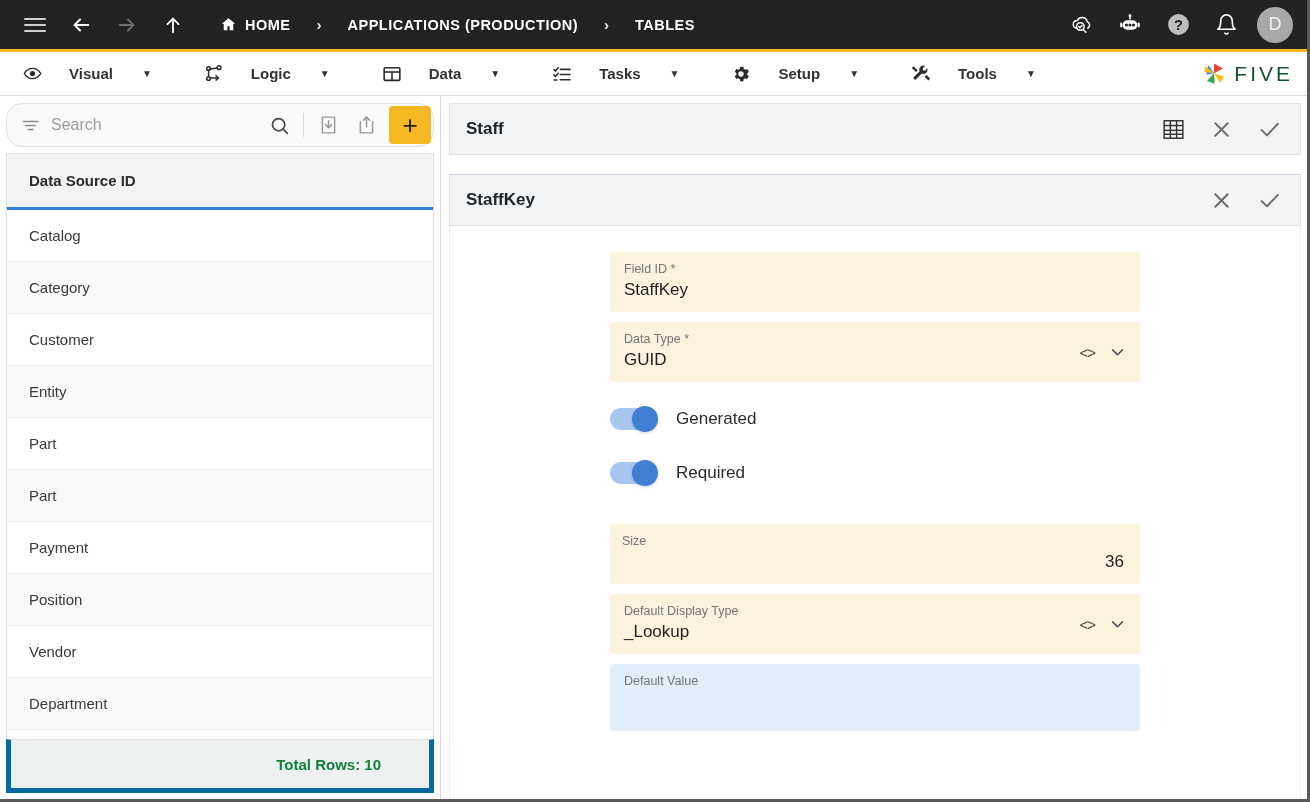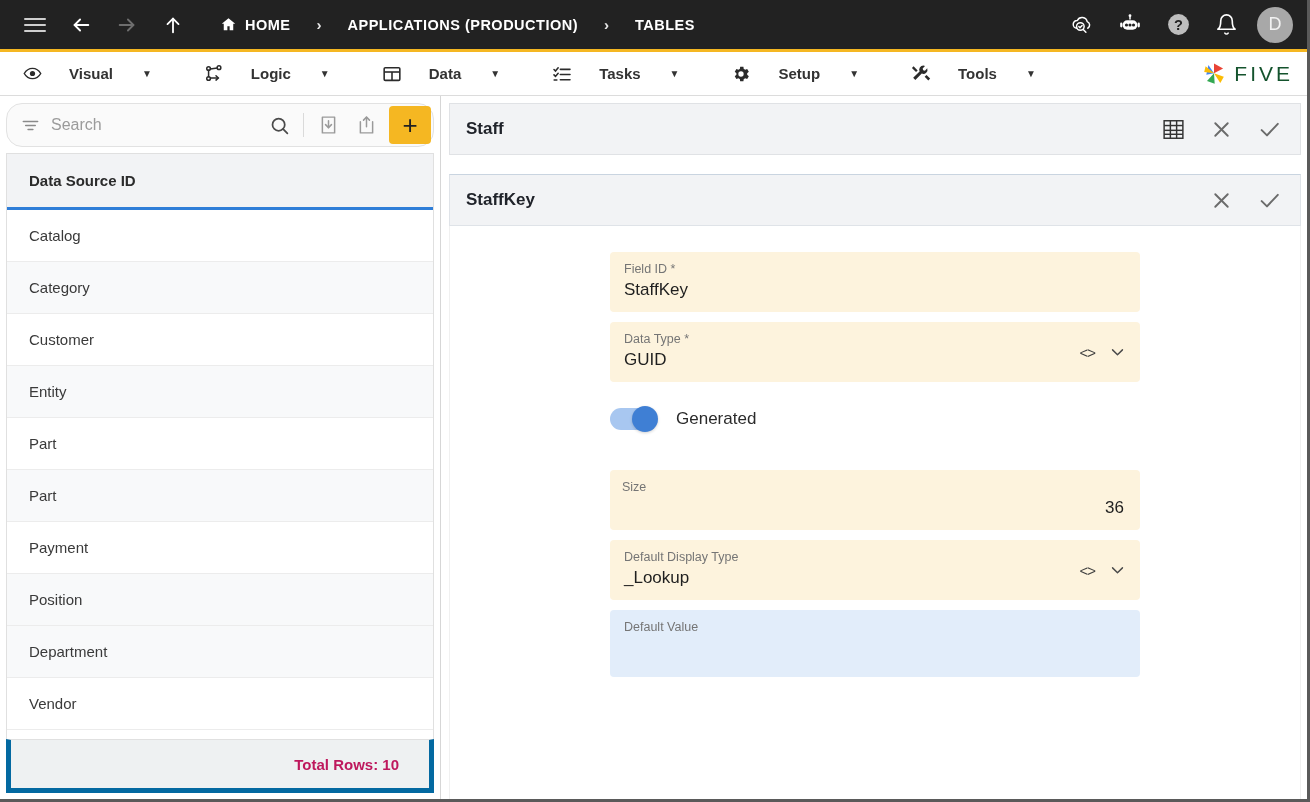--- a/index.html
+++ b/index.html
@@ -148,22 +148,22 @@
     border-bottom:1px solid #ececec;
     background:#ffffff;
   }
   .list-row.alt { background:#f8f9fa; }
   .list-footer {
     height:54px; flex:0 0 54px;
     background:#eef1f2;
     border:5px solid #0369a1; border-top:1px solid #e0e0e0;
     margin:0 6px 6px 6px;
     display:flex; align-items:center; justify-content:flex-end;
-    padding-right:30px;
-    font-size:15px; font-weight:700; color:#be185d;
+    padding-right:48px;
+    font-size:15px; font-weight:700; color:#15803d;
   }
 
   
   .main { flex:1 1 auto; display:flex; flex-direction:column; min-width:0; background:#fff; position:relative; }
   .panel-head {
     height:52px; flex:0 0 52px;
     background:#f2f3f5;
     border:1px solid #e0e2e5;
     margin:7px 6px 16px 8px;
     display:flex; align-items:center;
@@ -464,25 +464,25 @@
             </div>
           <div class="list-row alt">
               <span>Part</span>
             </div>
           <div class="list-row">
               <span>Payment</span>
             </div>
           <div class="list-row alt">
               <span>Position</span>
             </div>
+          <div class="list-row">
+              <span>Vendor</span>
+            </div>
           <div class="list-row alt">
               <span>Department</span>
-            </div>
-          <div class="list-row">
-              <span>Vendor</span>
             </div>
         </div>
       </div>
       <div class="list-footer">Total Rows: 10</div>
     </div>
 
     <div class="main">
 
       <div class="panel-head">
         <span class="panel-title">Staff</span>
@@ -548,20 +548,26 @@
           </div>
         </div>
 
         <div class="toggle-row">
           <span class="switch">
               <span class="knob"></span>
             </span>
           <span class="toggle-label">Generated</span>
         </div>
 
+        <div class="toggle-row">
+          <span class="switch">
+              <span class="knob"></span>
+            </span>
+          <span class="toggle-label">Required</span>
+        </div>
 
         <div class="field amber" style="margin-top:24px;padding-left:12px;">
           <div class="field-label">Size</div>
           <div class="field-value right">36</div>
         </div>
 
 
         <div class="field amber">
           <div class="field-label">Default Display Type</div>
           <div class="field-value">_Lookup</div>

